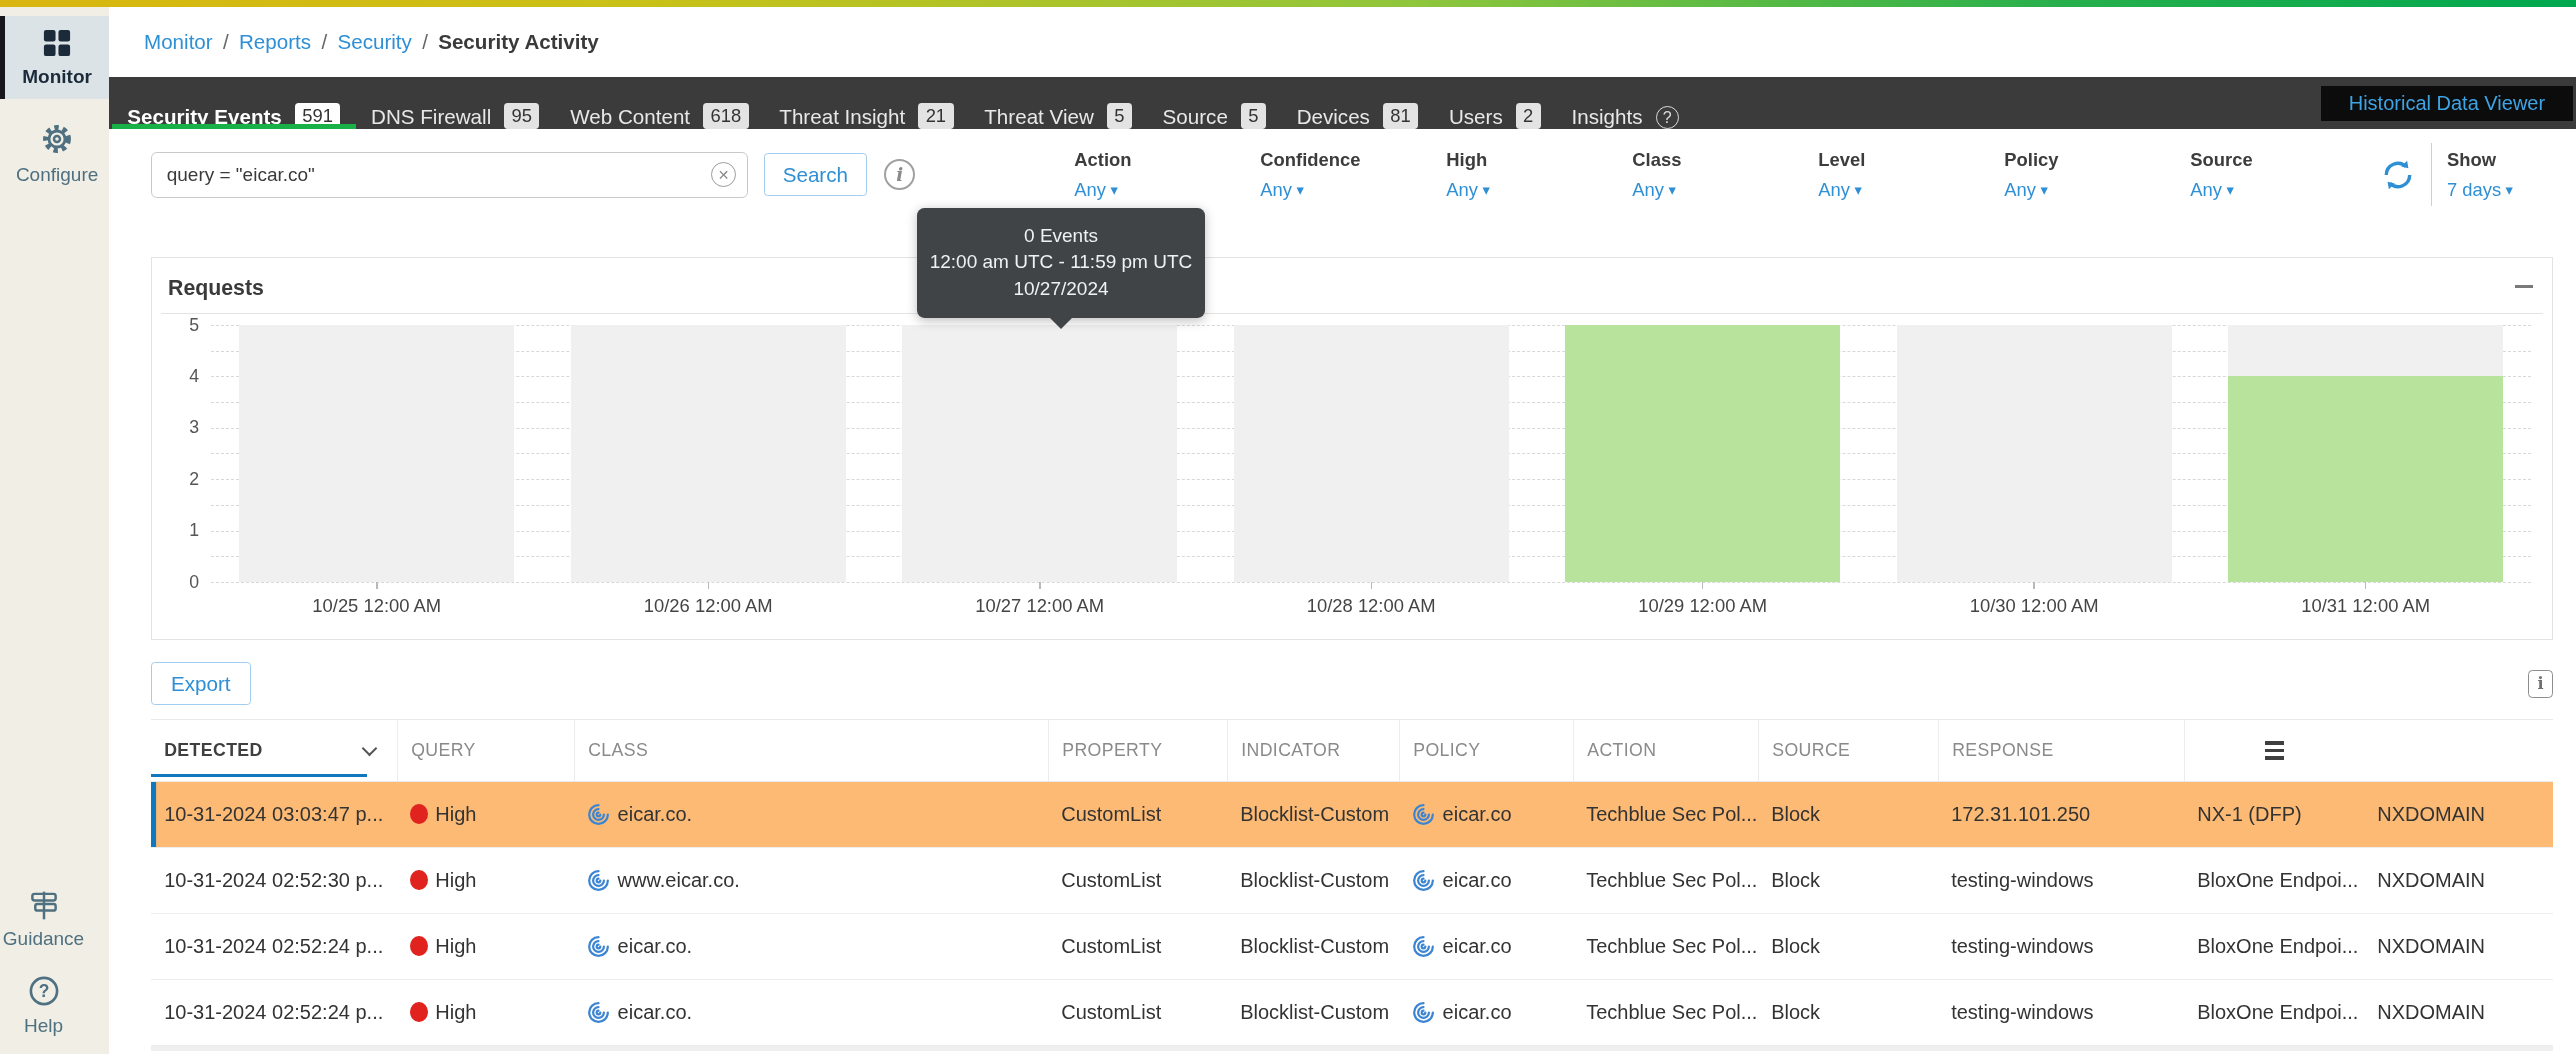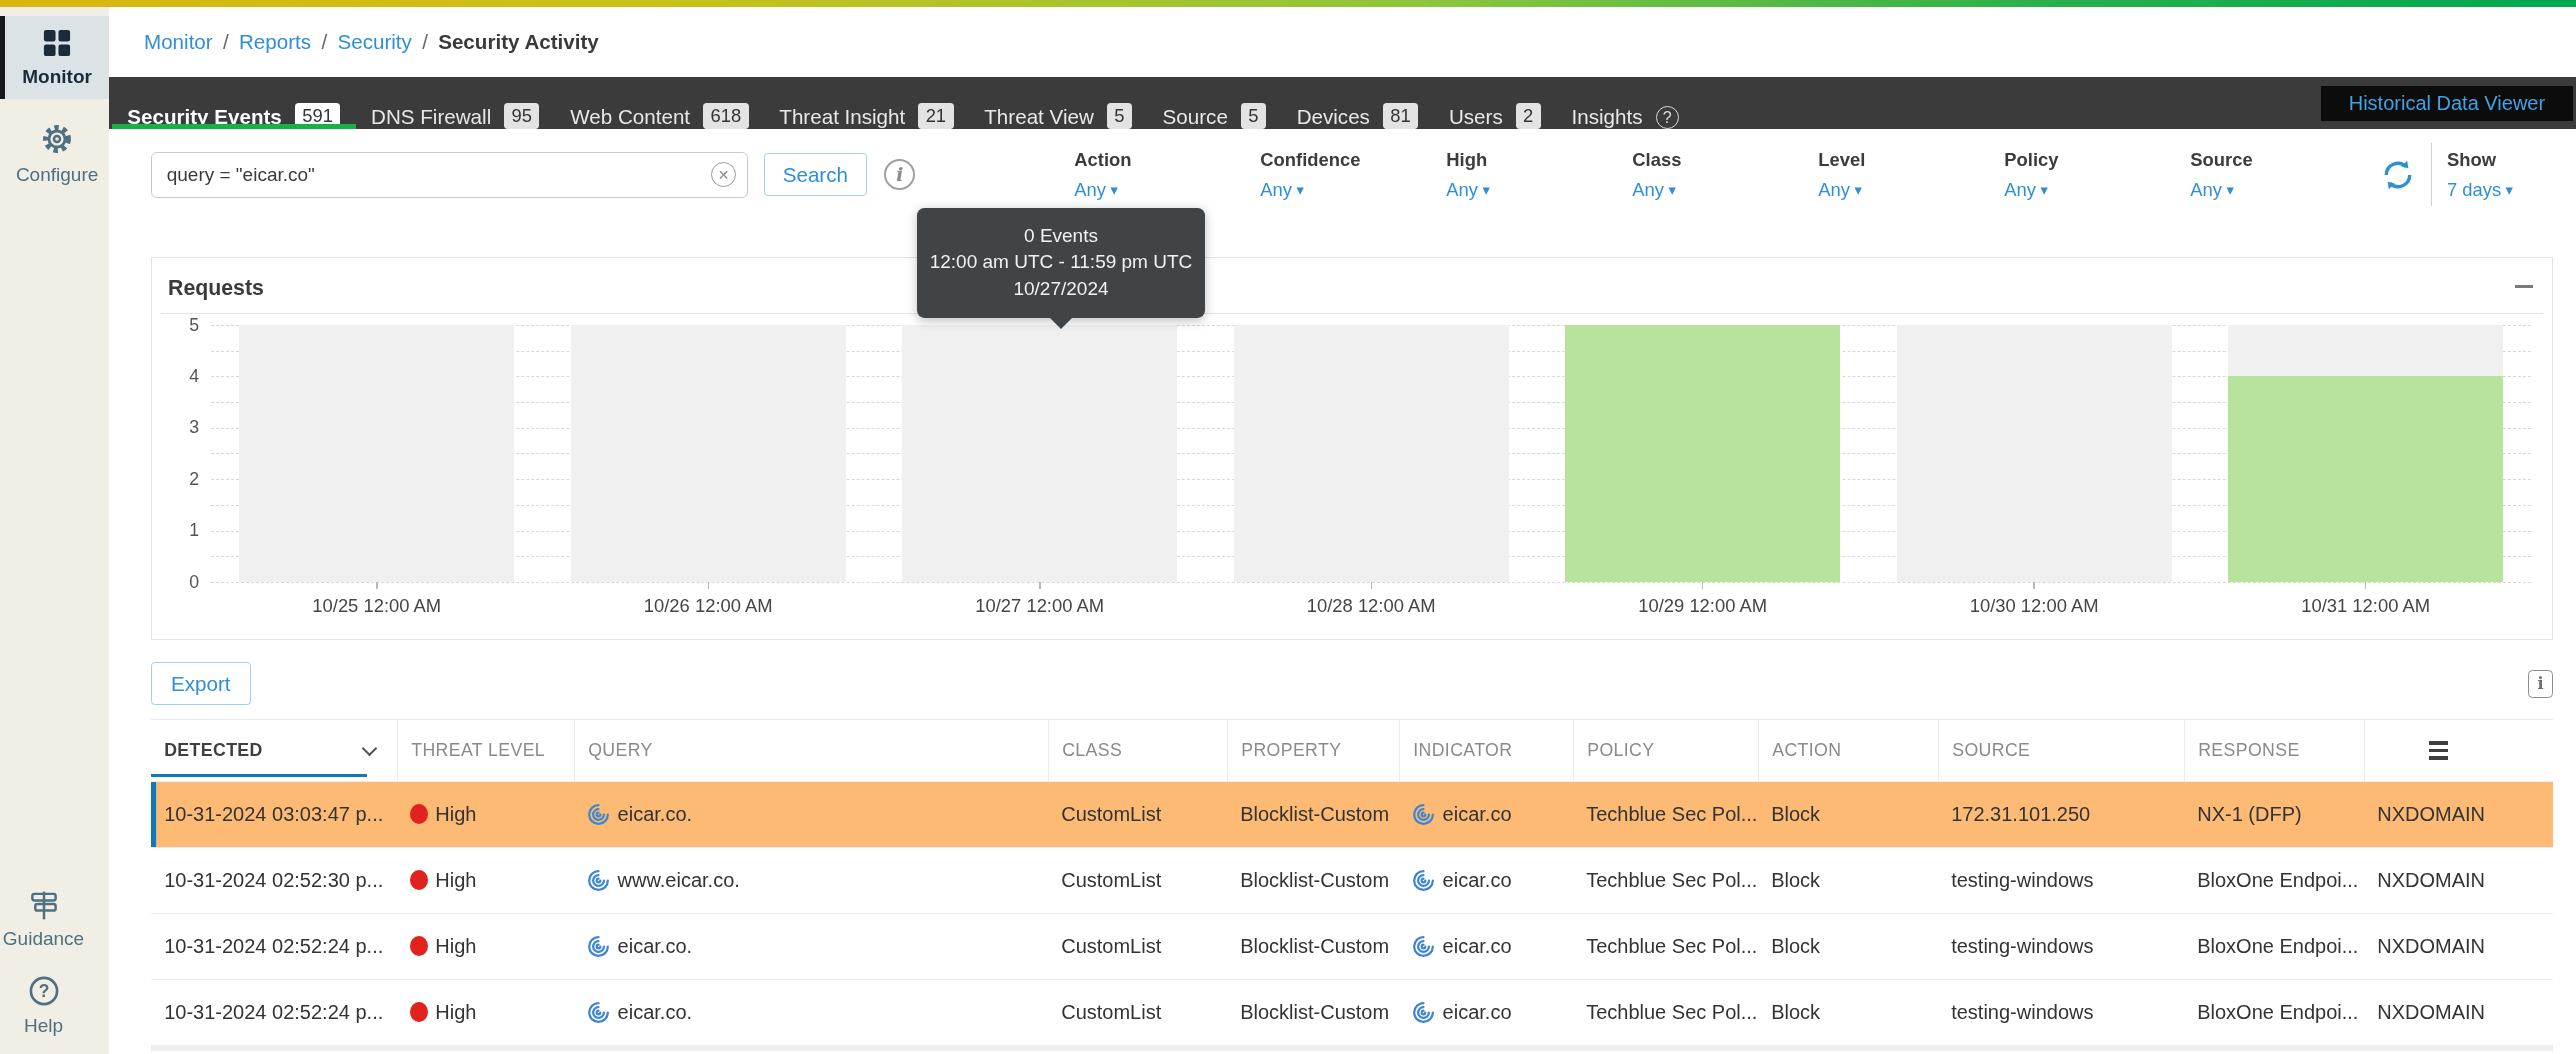--- a/index.html
+++ b/index.html
@@ -365,23 +365,20 @@
     <span class="info-square">i</span>
   </div>
 
   <div class="table">
     <div class="thead grid-cols">
         <div class="hcell sorted">
           <span>DETECTED</span>
           <span class="sort-chevron"></span>
         </div>
         <div class="hcell">
-          <span>THREAT LEVEL</span>
-        </div>
-        <div class="hcell">
           <span>QUERY</span>
         </div>
         <div class="hcell">
           <span>CLASS</span>
         </div>
         <div class="hcell">
           <span>PROPERTY</span>
         </div>
         <div class="hcell">
           <span>INDICATOR</span>

